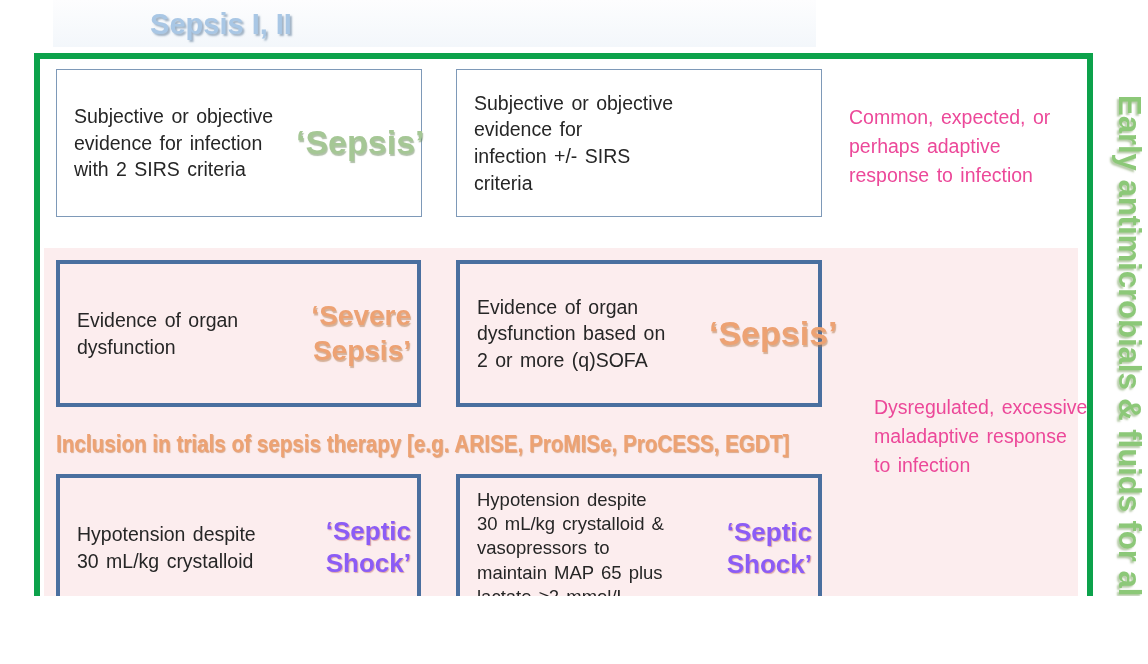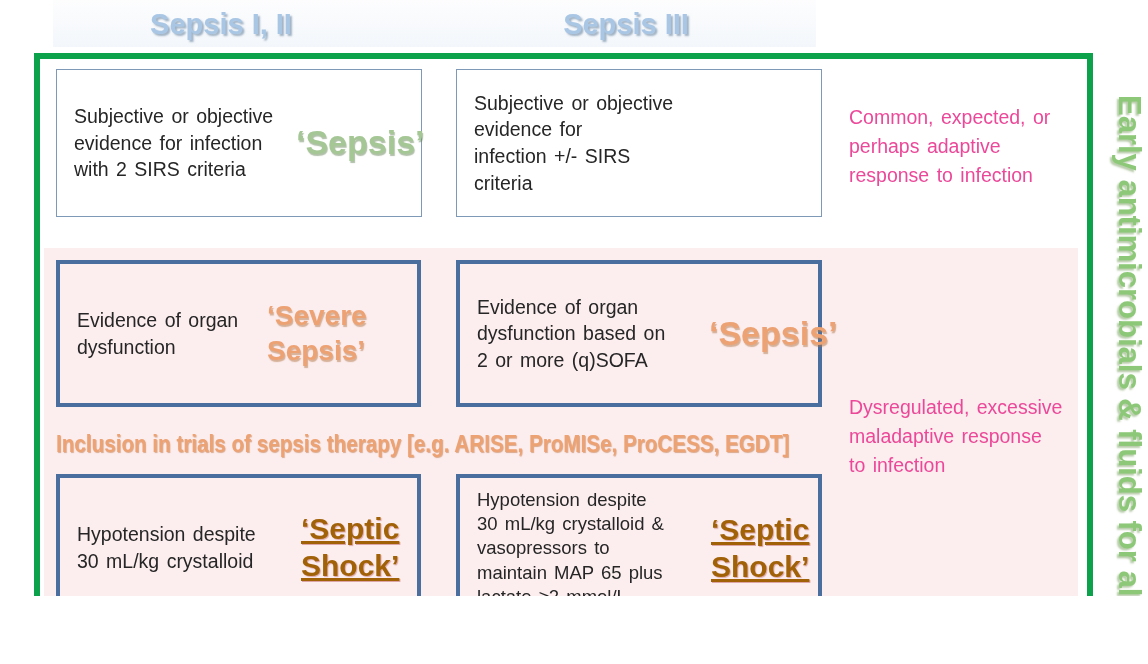--- a/index.html
+++ b/index.html
@@ -46,33 +46,33 @@
     white-space:pre-line;font-size:19.5px;line-height:1.36;word-spacing:2px;
     color:#262626;flex:none;
   }
   .desc.w1{width:222px;}
   .desc.w2{width:212px;}
   .desc.w3{width:190px;}
   .desc.w4{width:232px;}
   .desc.w5{width:224px;}
   .desc.w6{width:234px;font-size:18.5px;line-height:1.3;}
   .term{
-    flex:1;text-align:left;white-space:pre-line;font-weight:bold;line-height:1.22;
+    flex:1;text-align:right;white-space:pre-line;font-weight:bold;line-height:1.22;
   }
   .term-green{font-size:34px;color:#a5c795;text-shadow:1px 2px 1px rgba(110,140,95,0.55);}
   .term-orange{font-size:34px;color:#eda273;text-shadow:1px 2px 1px rgba(175,115,65,0.5);}
   .term-orange.big{font-size:28px;}
-  .term-red{font-size:30px;color:#a16207;text-shadow:1px 1px 1px rgba(150,0,0,0.3);text-decoration:underline;}
+  .term-red{font-size:26px;color:#8b5cf6;text-shadow:1px 1px 1px rgba(150,0,0,0.3);}
   
   .note{
     position:absolute;white-space:pre-line;font-size:19.5px;line-height:1.48;
     word-spacing:2px;color:#ec4899;
   }
   .note-1{left:833px;top:103px;width:215px;}
-  .note-2{left:833px;top:393px;width:225px;}
+  .note-2{left:858px;top:393px;width:225px;}
   
   .trials{
     position:absolute;left:40px;top:430px;width:770px;
     font-size:24px;font-weight:bold;color:#eda273;white-space:nowrap;
     text-shadow:1px 1px 1px rgba(195,125,75,0.6);
     transform:scaleX(0.86);transform-origin:left center;
   }
   
   .vertical-banner{
     position:absolute;left:1080px;top:53px;width:66px;height:594px;
@@ -82,21 +82,20 @@
     text-shadow:2px 2px 2px rgba(95,140,65,0.45);
   }
 </style>
 </head>
 <body>
 
 <div class="stage">
 
   <div class="header-strip"></div>
   <div class="col-title left">Sepsis I, II</div>
-  <div class="col-title right">Sepsis III</div>
 
   <div class="main-frame"></div>
   <div class="pink-band"></div>
 
   <div class="def-box thin r1-left">
     <div class="desc w1">Subjective or objective
 evidence for infection
 with 2 SIRS criteria</div>
     <div class="term term-green">‘Sepsis’</div>
   </div>

